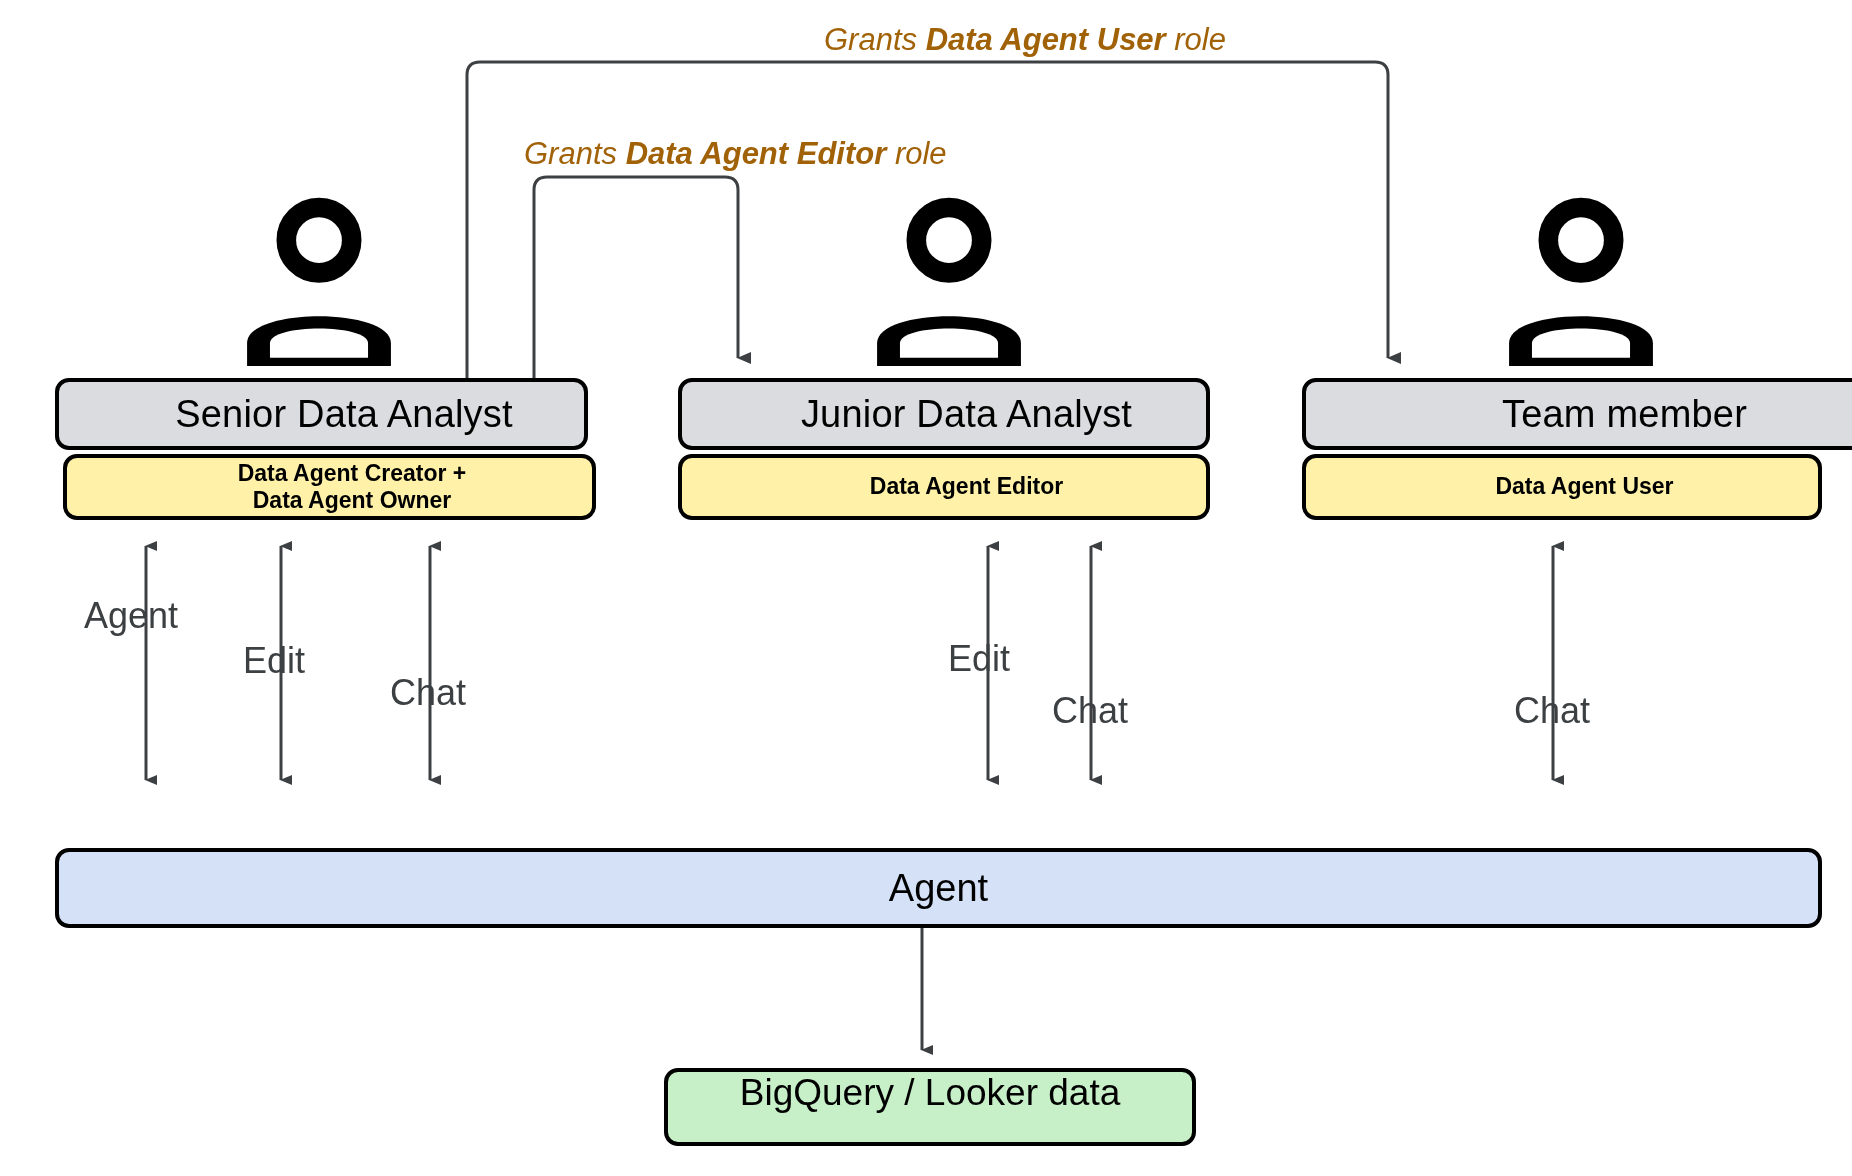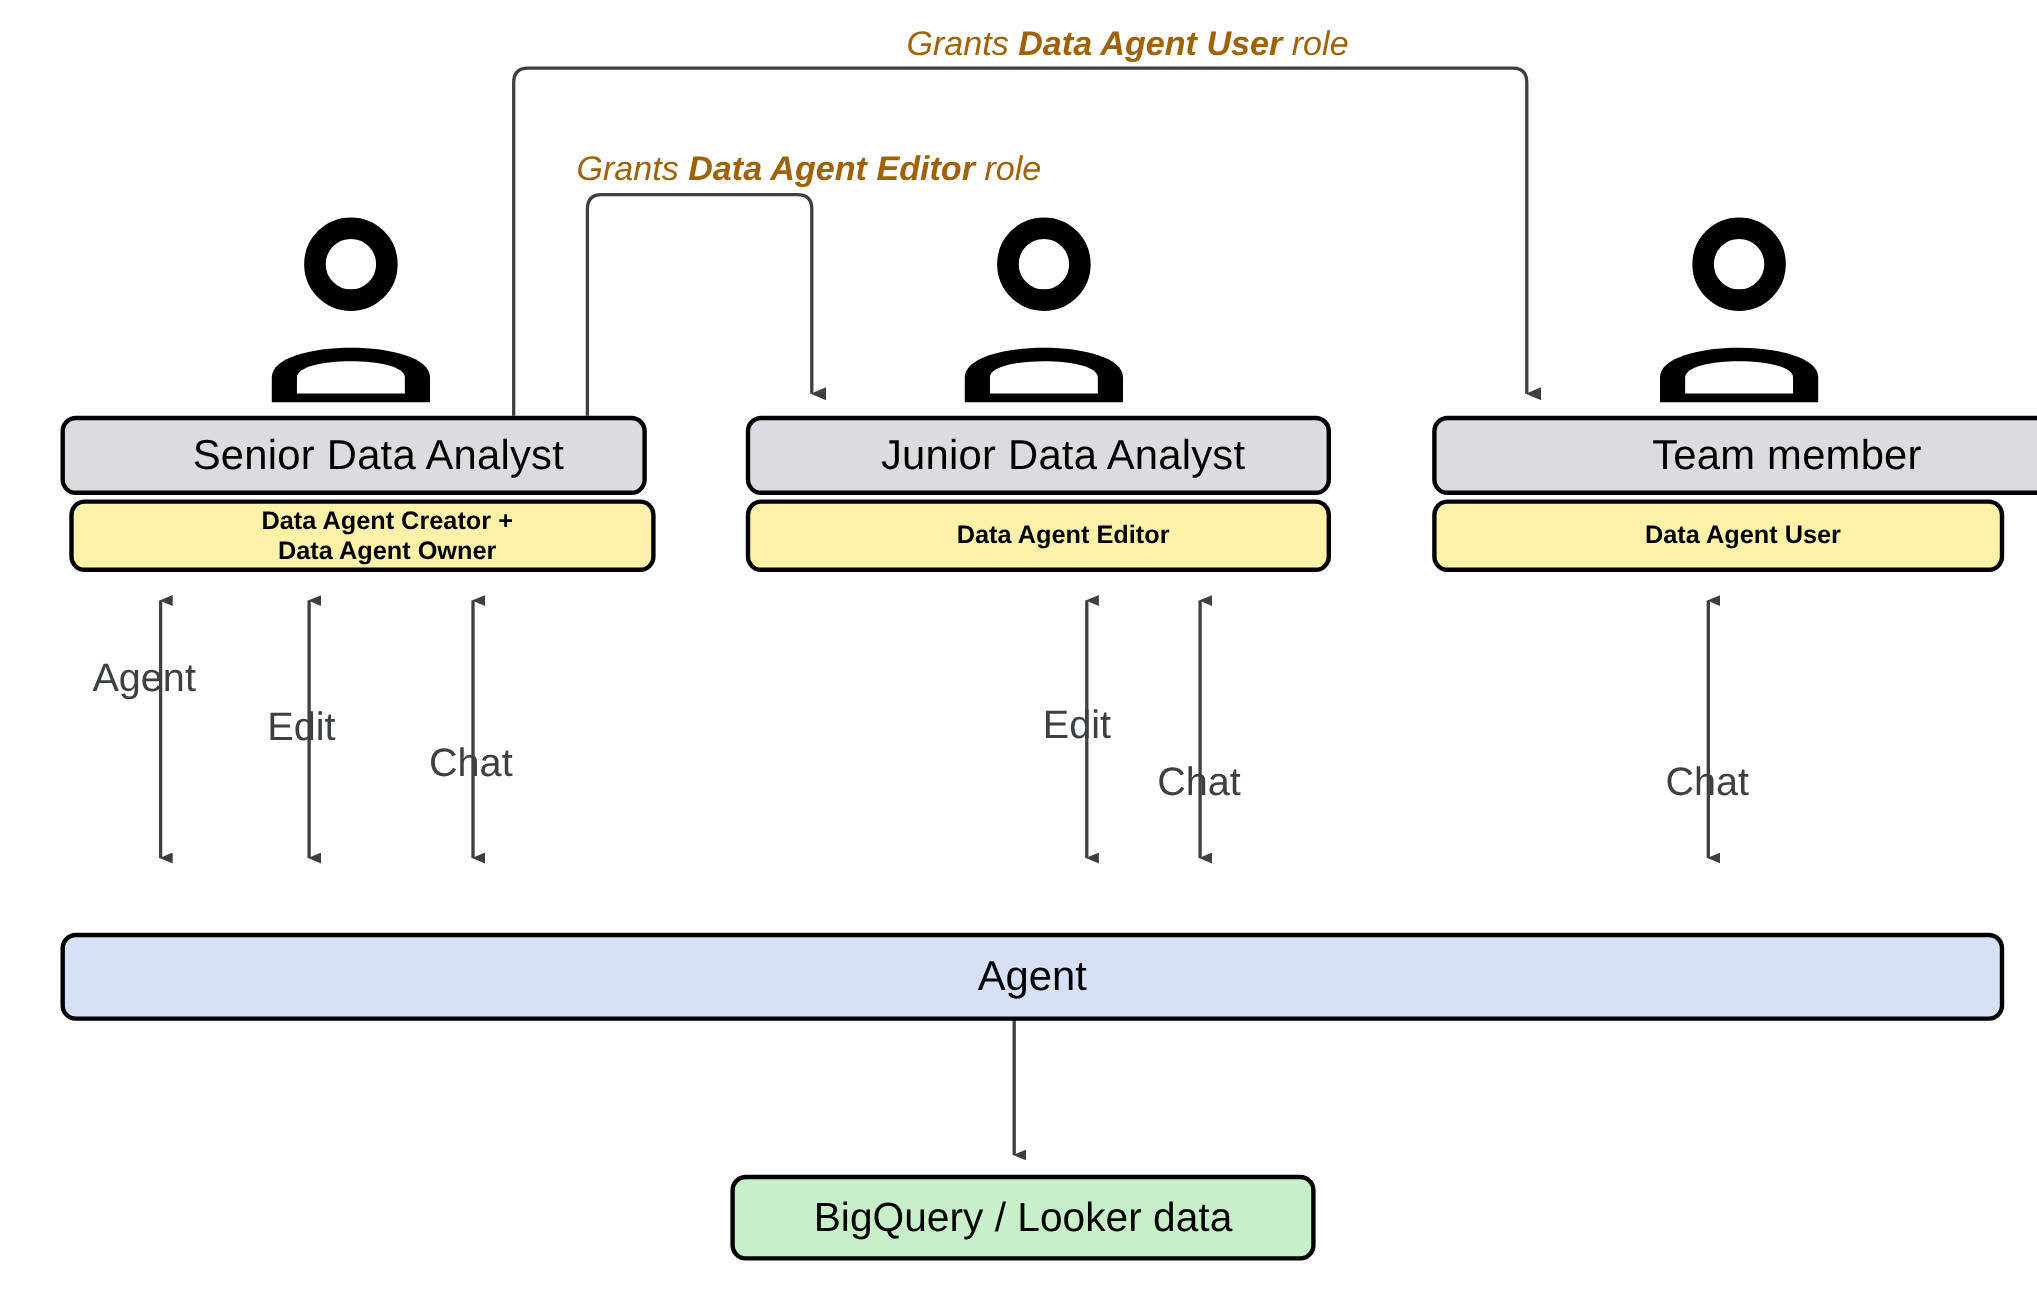--- a/index.html
+++ b/index.html
@@ -17,21 +17,21 @@
     background:#fff2a8;display:flex;align-items:center;justify-content:center;
     text-align:center;color:#000;font-size:23px;font-weight:bold;line-height:1.18;
   }
   .agent-bar{
     position:absolute;box-sizing:border-box;border:4px solid #000;border-radius:14px;
     background:#d4e1f7;display:flex;align-items:center;justify-content:center;
     color:#000;font-size:38px;
   }
   .data-box{
     position:absolute;box-sizing:border-box;border:4px solid #000;border-radius:14px;
-    background:#c8f0c8;display:flex;align-items:center;justify-content:center;
+    background:#c8f0c8;display:flex;align-items:flex-start;justify-content:center;
     color:#000;font-size:37px;
   }
   .edge-label{
     position:absolute;color:#3c4043;font-size:36px;white-space:nowrap;
   }
   .grant-label{
     position:absolute;color:#a16207;font-size:31px;font-style:italic;white-space:nowrap;
   }
   .grant-label b{font-weight:bold;font-style:italic;}
   .person{position:absolute;}

